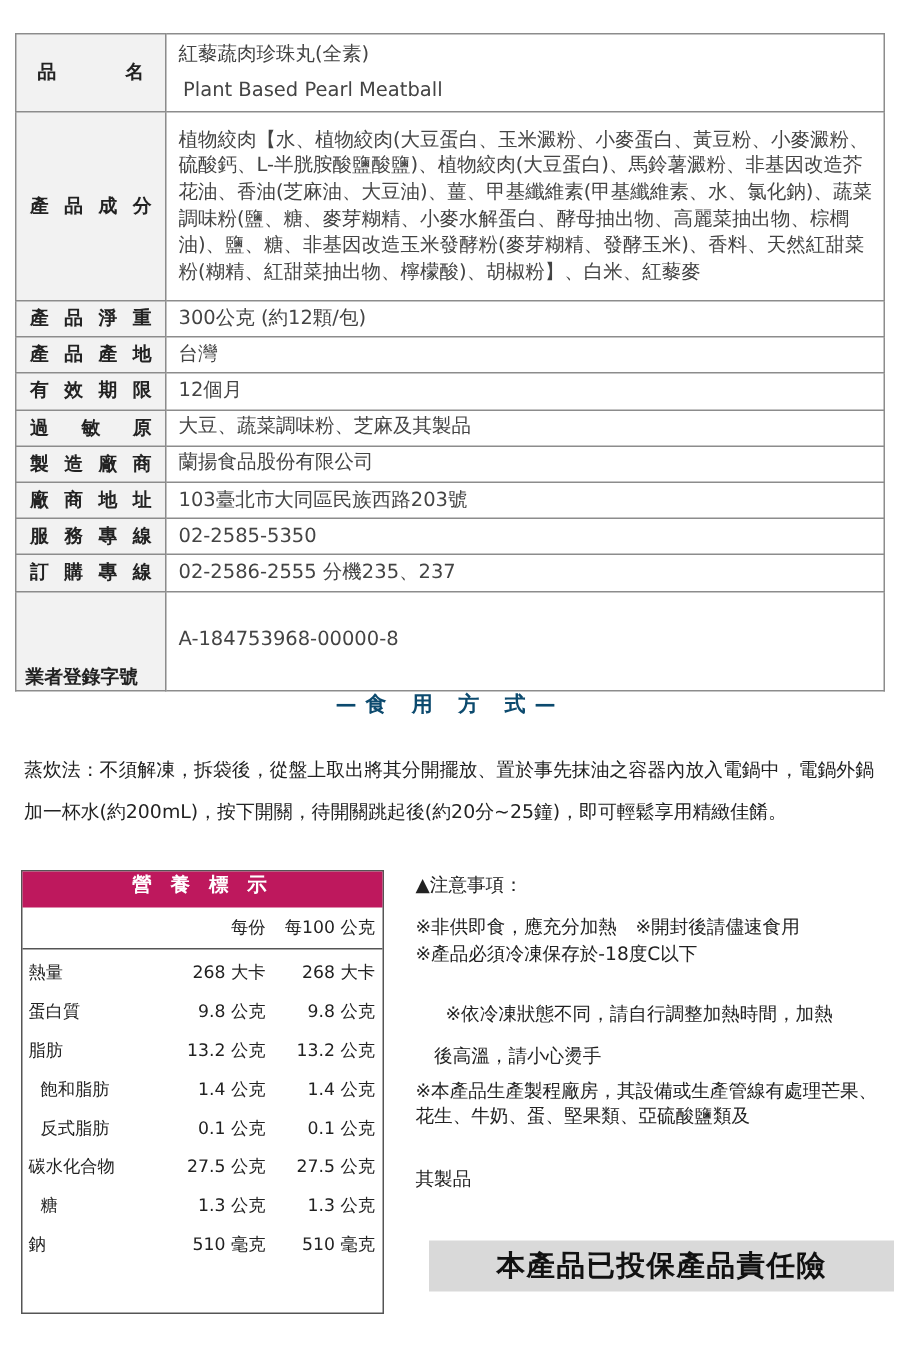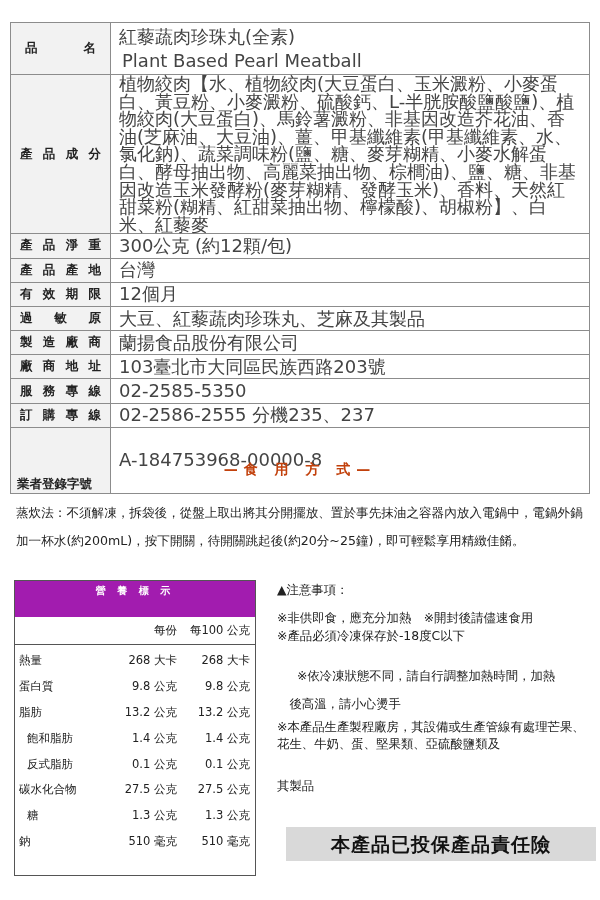--- a/index.html
+++ b/index.html
@@ -10,45 +10,45 @@
   .spec-table {
     position: absolute; left: 10px; top: 22px; width: 580px;
     border-collapse: collapse; border: 1px solid #8c8c8c;
   }
   .spec-table td { border: 1px solid #8c8c8c; vertical-align: middle; }
   .spec-table td.label {
     width: 100px; background: #f2f2f2; font-weight: bold; font-size: 12.5px;
     color: #222; padding: 0 6px; white-space: nowrap;
   }
   .label-inner { display: flex; justify-content: space-between; }
-  .spec-table td.value { font-size: 18px; padding: 0 6px 0 8px; color: #444; line-height: 22px; }
+  .spec-table td.value { font-size: 13px; padding: 0 6px 0 8px; color: #444; line-height: 22px; }
   .row-name td { height: 52px; }
   .row-name .value div { line-height: 24px; }
   .row-ingr td { height: 126px; }
   .row-ingr .value { line-height: 17.6px !important; padding-top: 2px; padding-bottom: 2px; }
   .row-std td { height: 24.2px; }
 
   
   .usage-title {
     position: absolute; left: 0; top: 461px; width: 600px; text-align: center;
-    font-size: 14px; font-weight: bold; color: #c2410c; letter-spacing: 6px;
+    font-size: 14px; font-weight: bold; color: #0c4a6e; letter-spacing: 6px;
   }
   .usage-body {
     position: absolute; left: 16px; top: 499px; width: 570px;
     font-size: 12.6px; line-height: 28px; color: #222;
   }
 
   
   .nutri {
     position: absolute; left: 14px; top: 580px; width: 242px; height: 296px;
     border: 1px solid #555; font-size: 11.5px; color: #222;
   }
   .nutri-head {
-    background: #a21caf; color: #fff; text-align: center; height: 36px; line-height: 19px;
-    font-size: 10px; letter-spacing: 4px; font-weight: bold;
+    background: #be185d; color: #fff; text-align: center; height: 24px; line-height: 19px;
+    font-size: 13px; letter-spacing: 4px; font-weight: bold;
   }
   .nutri-serving { padding: 3px 5px; line-height: 14px; border-bottom: 1px solid #555; height: 34px; }
   .nutri-colhead { display: flex; height: 28px; align-items: center; border-bottom: 1px solid #555; }
   .nutri-row { display: flex; height: 25.8px; align-items: center; }
   .nutri-row:first-of-type { margin-top: 3px; }
   .c-name { width: 80px; padding-left: 4px; }
   .c-name.indent { padding-left: 12px; }
   .c-per { width: 82px; text-align: right; }
   .c-per100 { width: 73px; text-align: right; }
 
@@ -126,21 +126,21 @@
         <td class="value">12個月</td>
       </tr>
       <tr class="row-std">
         <td class="label">
           <div class="label-inner" style="padding:0 3px;">
             <span>過</span>
             <span>敏</span>
             <span>原</span>
           </div>
         </td>
-        <td class="value">大豆、紅藜蔬肉珍珠丸、芝麻及其製品</td>
+        <td class="value">大豆、蔬菜調味粉、芝麻及其製品</td>
       </tr>
       <tr class="row-std">
         <td class="label">
           <div class="label-inner" style="padding:0 3px;">
             <span>製</span>
             <span>造</span>
             <span>廠</span>
             <span>商</span>
           </div>
         </td>

